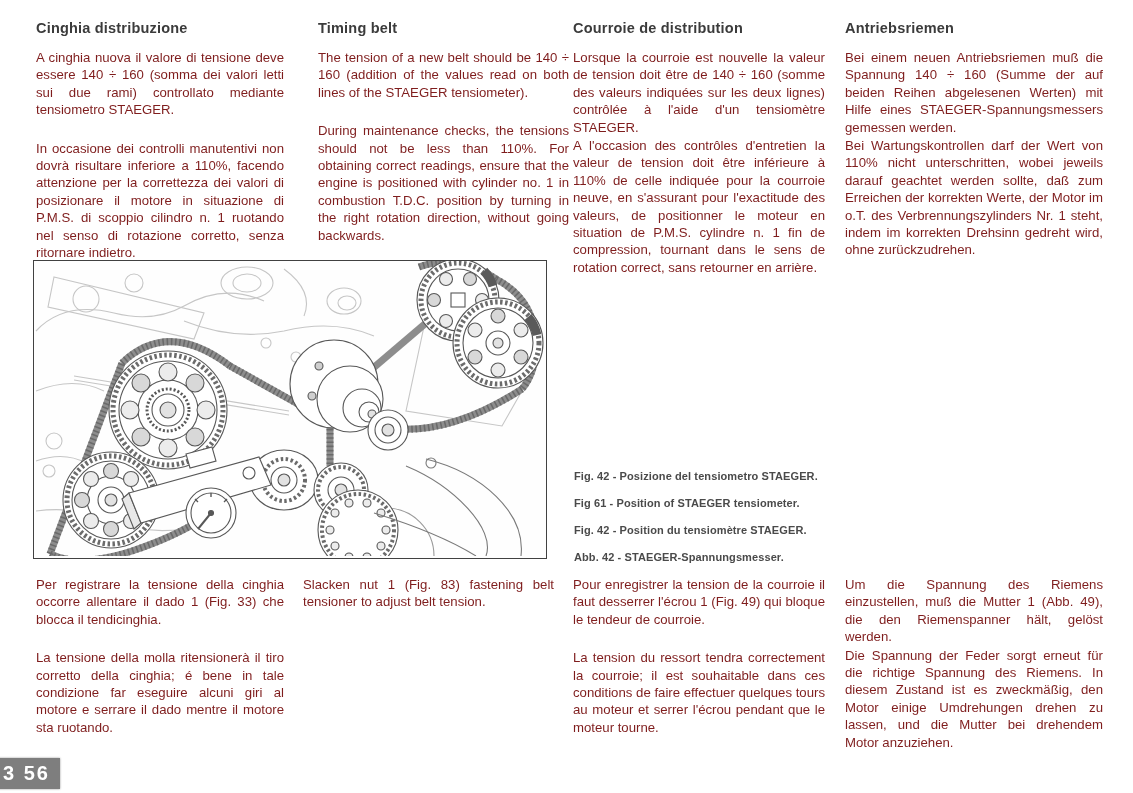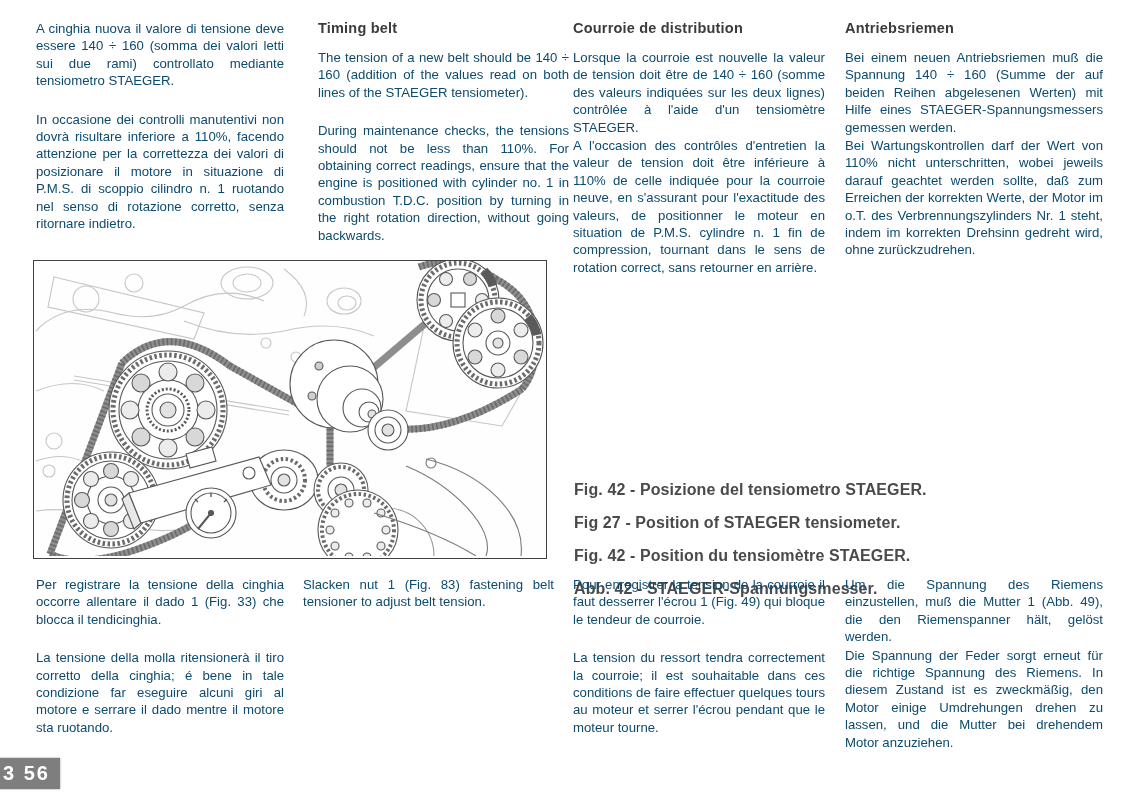--- a/index.html
+++ b/index.html
@@ -11,52 +11,53 @@
   .col{position:absolute;top:20px;}
   .col-1{left:36px;width:248px;}
   .col-2{left:318px;width:251px;}
   .col-3{left:573px;width:252px;}
   .col-4{left:845px;width:258px;}
   h2.heading{
     font-size:14.5px;font-weight:bold;color:#3b3b3b;
     margin:0 0 13px 0;letter-spacing:.2px;
   }
   p.body{
-    font-size:13.2px;line-height:17.4px;color:#0c4a6e;
+    font-size:13.2px;line-height:17.4px;color:#7f1d1d;
     text-align:justify;margin:0;
   }
   p.gap{margin-top:21px;}
   p.gap2{margin-top:36px;}
   p.tight{margin-top:1px;}
   .bottom{position:absolute;top:576px;}
   .b-1{left:36px;width:248px;}
   .b-2{left:303px;width:251px;}
   .b-3{left:573px;width:252px;}
   .b-4{left:845px;width:258px;}
   .figure-box{
     position:absolute;left:33px;top:260px;width:512px;height:297px;
     border:1px solid #414141;background:#fefefe;overflow:hidden;
   }
   .captions{position:absolute;left:574px;top:466px;}
   .caption{
-    font-size:16px;font-weight:bold;color:#4a4a4a;
-    margin:15px 0 15px 0;white-space:nowrap;letter-spacing:.1px;
+    font-size:11px;font-weight:bold;color:#4a4a4a;
+    margin:4px 0 15px 0;white-space:nowrap;letter-spacing:.1px;
   }
   .page-badge{
     position:absolute;left:-9px;top:758px;height:24px;
     background:#7e7e7e;color:#fff;font-weight:bold;font-size:20px;
     padding:4px 10px 3px 12px;letter-spacing:2px;
     box-shadow:0 0 2px #9a9a9a;
   }
   svg .thin{stroke-width:1.1;}
 </style>
 </head>
 <body>
 
 <div class="col col-1">
+  <h2 class="heading">Cinghia distribuzione</h2>
   <p class="body">A cinghia nuova il valore di tensione deve essere 140 ÷ 160 (somma dei valori letti sui due rami) controllato mediante tensiometro STAEGER.</p>
   <p class="body gap">In occasione dei controlli manutentivi non dovrà risultare inferiore a 110%, facendo attenzione per la correttezza dei valori di posizionare il motore in situazione di P.M.S. di scoppio cilindro n. 1 ruotando nel senso di rotazione corretto, senza ritornare indietro.</p>
 </div>
 
 <div class="col col-2">
   <h2 class="heading">Timing belt</h2>
   <p class="body">The tension of a new belt should be 140 ÷ 160 (addition of the values read on both lines of the STAEGER tensiometer).</p>
   <p class="body gap">During maintenance checks, the tensions should not be less than 110%. For obtaining correct readings, ensure that the engine is positioned with cylinder no. 1 in combustion T.D.C. position by turning in the right rotation direction, without going backwards.</p>
 </div>
 
@@ -247,21 +248,21 @@
       <path d="M 372 205 C 420 225 462 268 452 295"></path>
       <path d="M 392 198 C 448 212 492 252 487 295"></path>
       <path d="M 340 252 Q 405 272 442 295"></path>
       <circle cx="397" cy="202" r="5"></circle>
     </g>
   </svg>
 </div>
 
 <div class="captions">
   <p class="caption">Fig. 42 - Posizione del tensiometro STAEGER.</p>
-  <p class="caption">Fig 27 - Position of STAEGER tensiometer.</p>
+  <p class="caption">Fig 61 - Position of STAEGER tensiometer.</p>
   <p class="caption">Fig. 42 - Position du tensiomètre STAEGER.</p>
   <p class="caption">Abb. 42 - STAEGER-Spannungsmesser.</p>
 </div>
 
 <div class="bottom b-1">
   <p class="body">Per registrare la tensione della cinghia occorre allentare il dado 1 (Fig. 33) che blocca il tendicinghia.</p>
   <p class="body gap">La tensione della molla ritensionerà il tiro corretto della cinghia; é bene in tale condizione far eseguire alcuni giri al motore e serrare il dado mentre il motore sta ruotando.</p>
 </div>
 
 <div class="bottom b-2">

